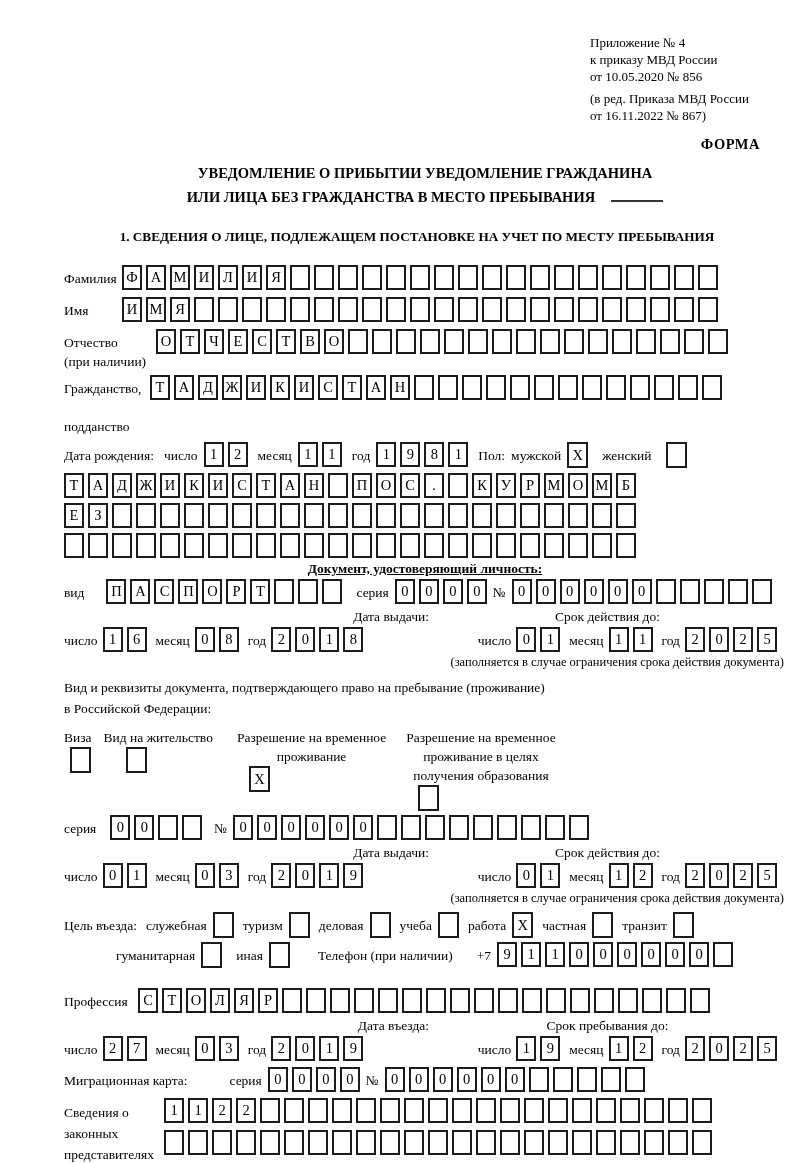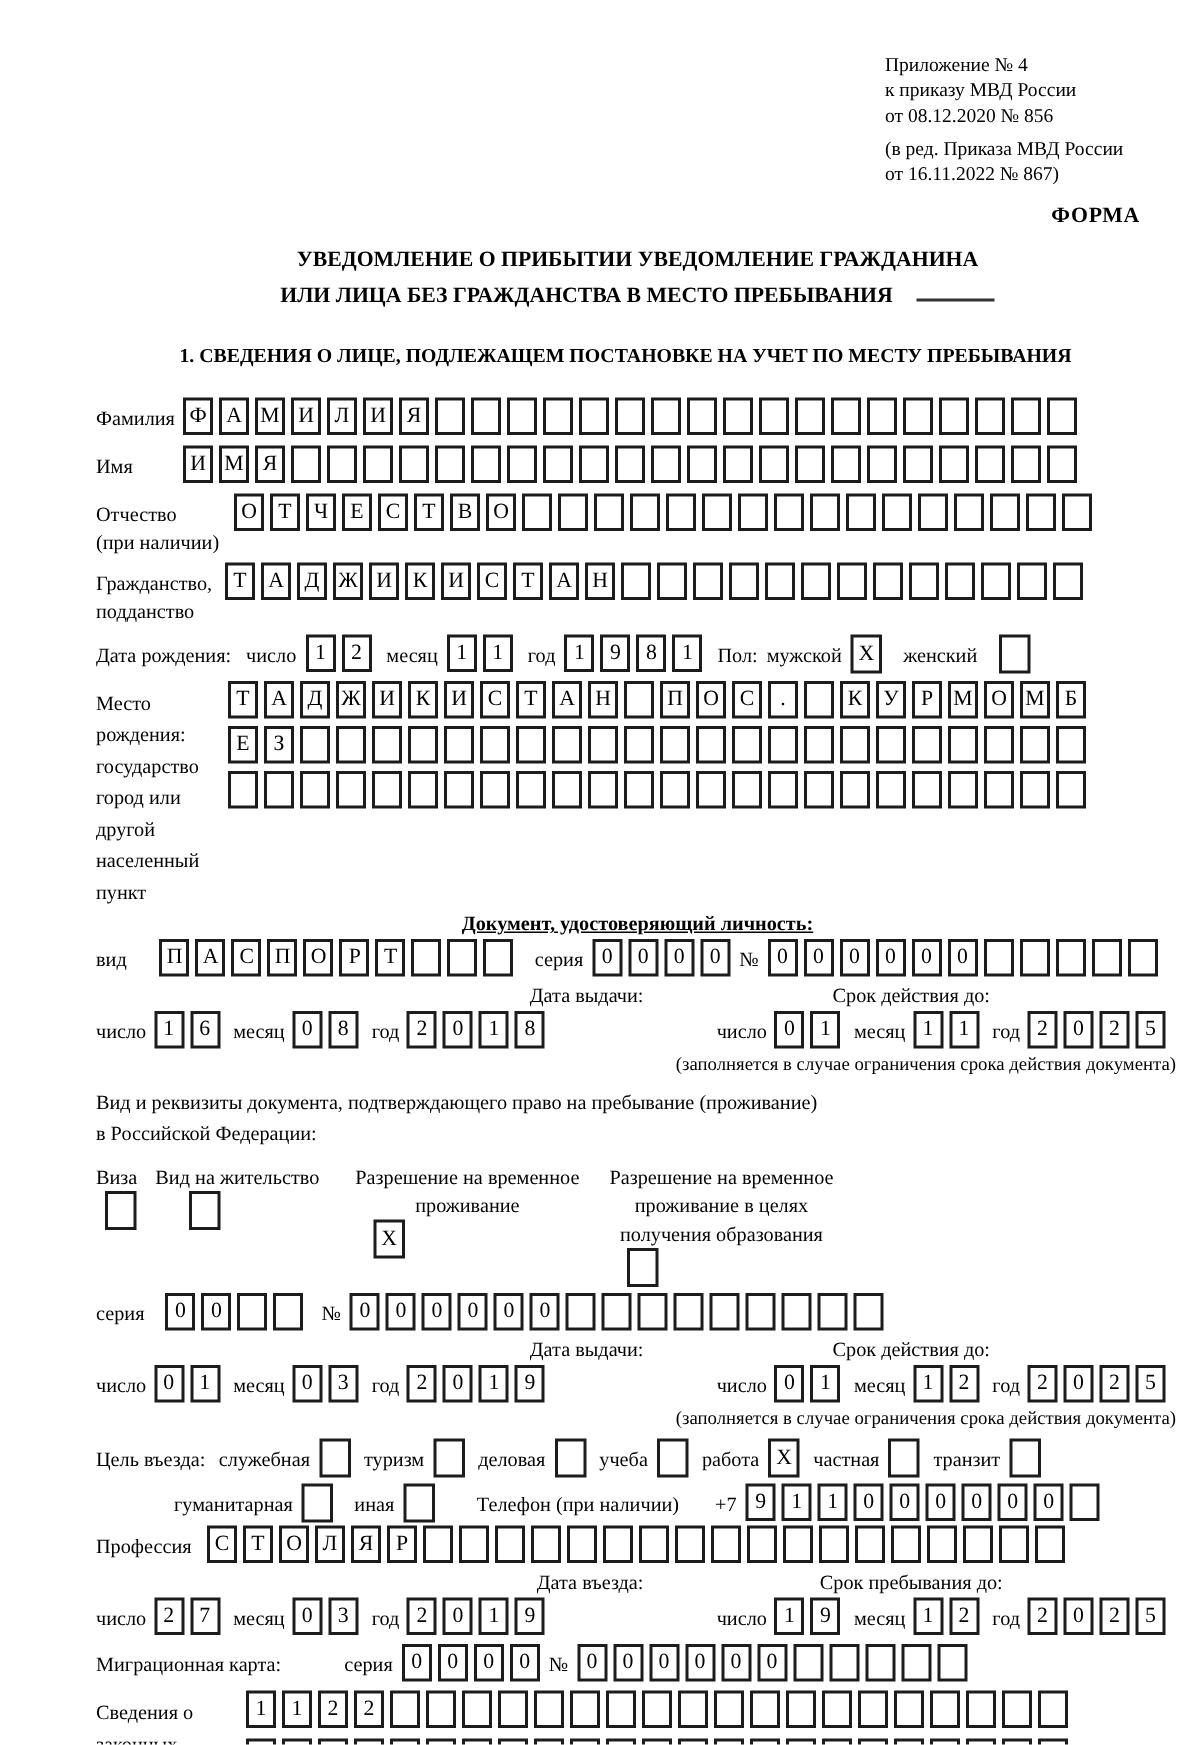--- a/index.html
+++ b/index.html
@@ -7,21 +7,21 @@
         font-family:"Liberation Serif","DejaVu Serif",serif;color:#000;overflow:hidden;position:relative;}
   .hdr{margin-left:auto;width:196px;font-size:13px;line-height:17px;}
   .hdr .g{margin-top:5px;}
   .forma{text-align:right;font-weight:bold;font-size:14.5px;margin-top:12px;padding-right:26px;letter-spacing:.5px;}
   .title{text-align:center;font-weight:bold;font-size:14.5px;margin-top:8px;line-height:24px;}
   .blank{display:inline-block;width:52px;height:13px;border-bottom:2.5px solid #333;margin-left:16px;}
   .sec1{font-weight:bold;font-size:13.2px;text-align:center;margin-top:20px;white-space:nowrap;margin-left:-16px;}
   .row{display:flex;align-items:flex-start;margin-top:7px;}
   .lbl{font-size:13.5px;line-height:18px;padding-top:5px;flex:0 0 auto;}
   .lblcol{display:flex;flex-direction:column;flex:0 0 auto;font-size:13.5px;line-height:19px;padding-top:4px;}
-  .w48{width:48px;} .w92{width:92px;} .w76{width:76px;} .w88{width:88px;} .w100{width:100px;} .w64{width:64px;}
+  .w48{width:48px;} .w92{width:92px;} .w76{width:76px;gap:19px;} .w88{width:88px;} .w100{width:100px;} .w64{width:64px;}
   .cells{display:flex;gap:4px;flex:0 0 auto;flex-wrap:nowrap;}
   .cell{flex:0 0 auto;width:20px;height:25px;border:2px solid #1c1c1c;box-sizing:border-box;
         display:inline-flex;align-items:center;justify-content:center;font-size:14.5px;background:#fff;}
   .checkbox{width:21px;height:26px;}
   .stack{display:flex;flex-direction:column;gap:5px;}
   .mg{margin-left:10px;} .mg2{margin-left:6px;}
   .center-bold{font-weight:bold;font-size:13.5px;text-align:center;margin-top:3px;text-decoration:underline;}
   .dates-hdr{display:flex;font-size:13.5px;margin-top:5px;font-weight:normal;}
   .dates-hdr .lft{width:365px;text-align:right;}
   .dates-hdr .rgt{flex:1;text-align:center;}
@@ -41,21 +41,21 @@
   .pair .lbl{margin-right:6px;}
 </style>
 </head>
 <body>
 
 <div class="page">
 
   <div class="hdr">
     <div>Приложение № 4</div>
     <div>к приказу МВД России</div>
-    <div>от 08.12.2020 № 856</div>
+    <div>от 10.05.2020 № 856</div>
     <div class="g">(в ред. Приказа МВД России</div>
     <div>от 16.11.2022 № 867)</div>
   </div>
 
   <div class="forma">ФОРМА</div>
 
   <div class="title">
     <div>УВЕДОМЛЕНИЕ О ПРИБЫТИИ УВЕДОМЛЕНИЕ ГРАЖДАНИНА</div>
     <div><span>ИЛИ ЛИЦА БЕЗ ГРАЖДАНСТВА В МЕСТО ПРЕБЫВАНИЯ</span><span class="blank"></span></div>
   </div>
@@ -210,26 +210,20 @@
         <span class="cell">1</span>
       </div>
     <span class="lbl mg">Пол:</span>
     <span class="lbl mg2">мужской</span>
     <span class="cell checkbox mg2">X</span>
     <span class="lbl" style="margin-left:14px">женский</span>
     <span class="cell checkbox" style="margin-left:14px"></span>
   </div>
 
   <div class="row" style="margin-top:5px">
-    <div class="lblcol w88" style="line-height:21px">
-      <span>Место рождения:</span>
-      <span>государство</span>
-      <span>город или другой</span>
-      <span>населенный пункт</span>
-    </div>
     <div class="stack">
       <div class="cells">
           <span class="cell">Т</span>
           <span class="cell">А</span>
           <span class="cell">Д</span>
           <span class="cell">Ж</span>
           <span class="cell">И</span>
           <span class="cell">К</span>
           <span class="cell">И</span>
           <span class="cell">С</span>
@@ -545,21 +539,21 @@
         <span class="cell">0</span>
         <span class="cell">0</span>
         <span class="cell">0</span>
         <span class="cell">0</span>
         <span class="cell">0</span>
         <span class="cell">0</span>
         <span class="cell"></span>
       </div>
   </div>
 
-  <div class="row" style="margin-top:2px">
+  <div class="row" style="margin-top:20px">
     <div class="lbl w64">Профессия</div>
     <div class="cells mg">
         <span class="cell">С</span>
         <span class="cell">Т</span>
         <span class="cell">О</span>
         <span class="cell">Л</span>
         <span class="cell">Я</span>
         <span class="cell">Р</span>
         <span class="cell"></span>
         <span class="cell"></span>

